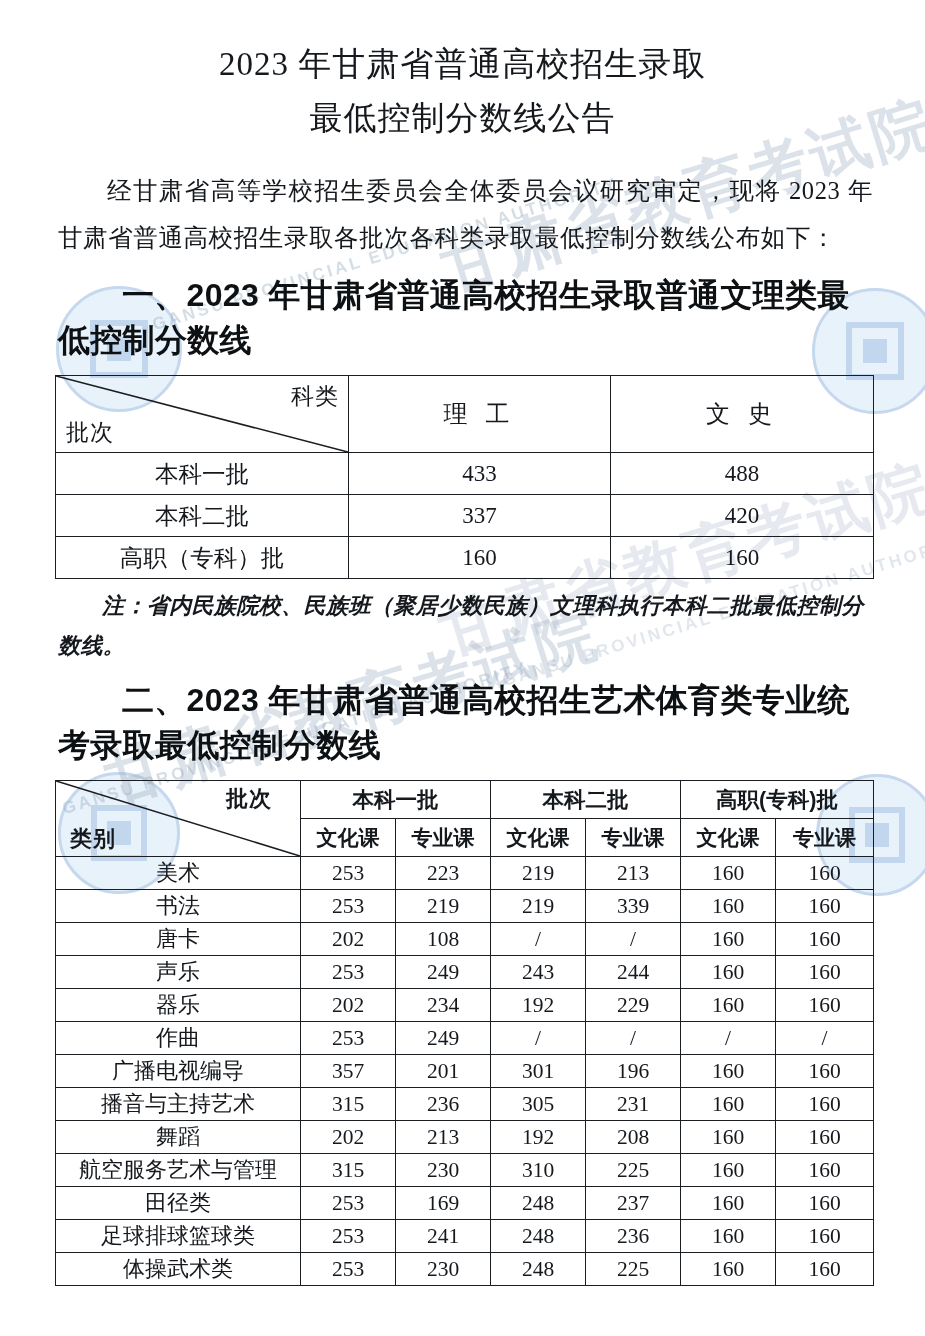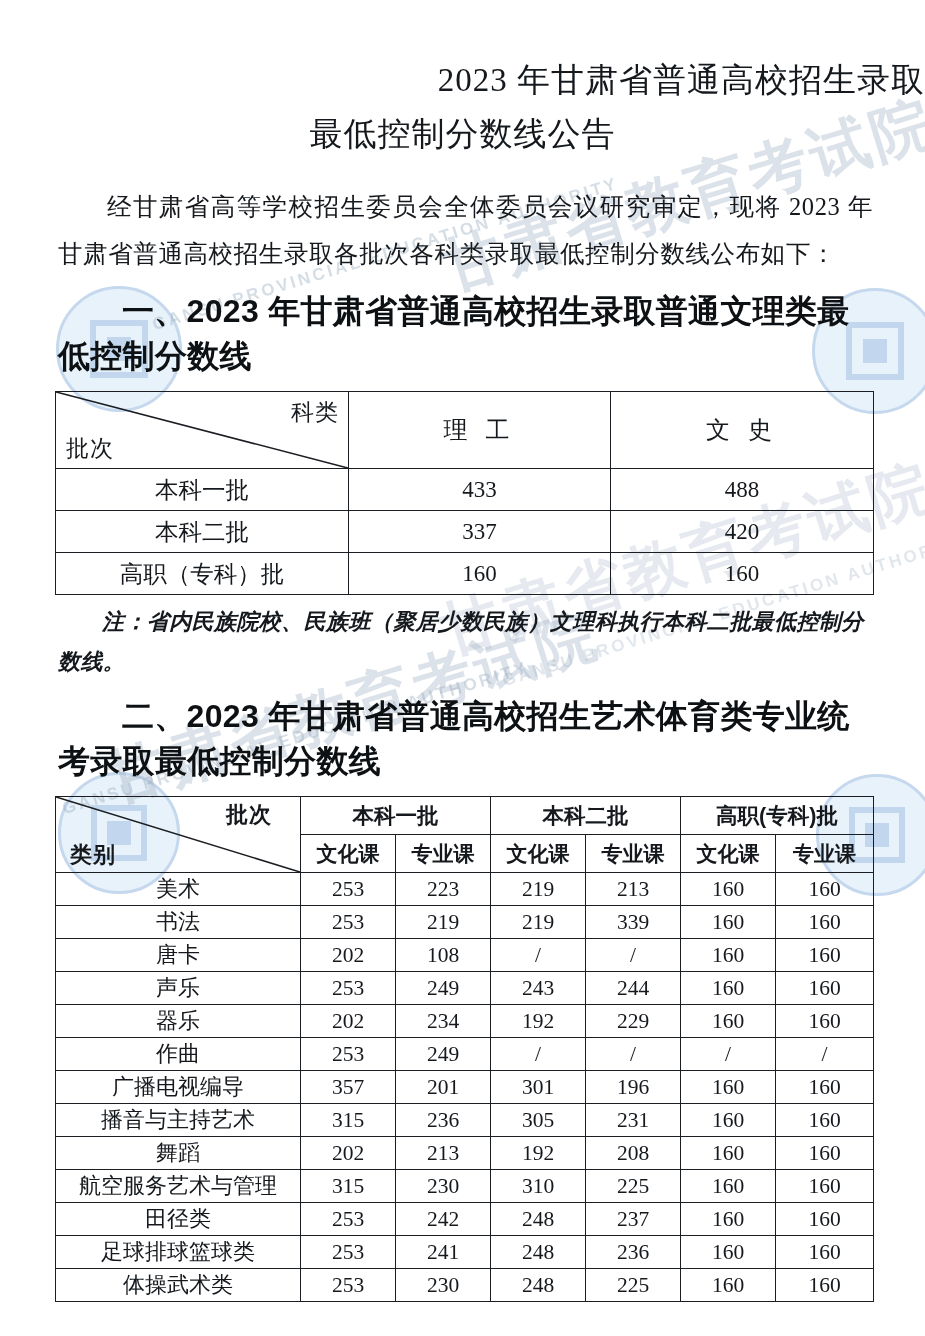--- a/index.html
+++ b/index.html
@@ -80,21 +80,21 @@
   .doc-title {
     text-align: center;
     font-family: "Liberation Serif", "DejaVu Serif", serif;
     font-size: 33px;
     line-height: 1.38;
     letter-spacing: 1px;
     font-weight: 400;
     color: #15191d;
     margin: 0;
   }
-  .doc-title .line1 { display: block; padding-top: 58px; text-align: right; }
+  .doc-title .line1 { display: block; padding-top: 42px; }
   .doc-title .line2 { display: block; padding-top: 8px; }
 
   .body-para {
     font-family: "Liberation Serif", "DejaVu Serif", serif;
     font-size: 24.5px;
     line-height: 47px;
     letter-spacing: 0.6px;
     text-indent: 2em;
     margin: 26px 52px 0 58px;
     text-align: justify;
@@ -411,21 +411,21 @@
         <td>315</td>
         <td>230</td>
         <td>310</td>
         <td>225</td>
         <td>160</td>
         <td>160</td>
       </tr>
       <tr>
         <td class="rowlabel">田径类</td>
         <td>253</td>
-        <td>242</td>
+        <td>169</td>
         <td>248</td>
         <td>237</td>
         <td>160</td>
         <td>160</td>
       </tr>
       <tr>
         <td class="rowlabel">足球排球篮球类</td>
         <td>253</td>
         <td>241</td>
         <td>248</td>

